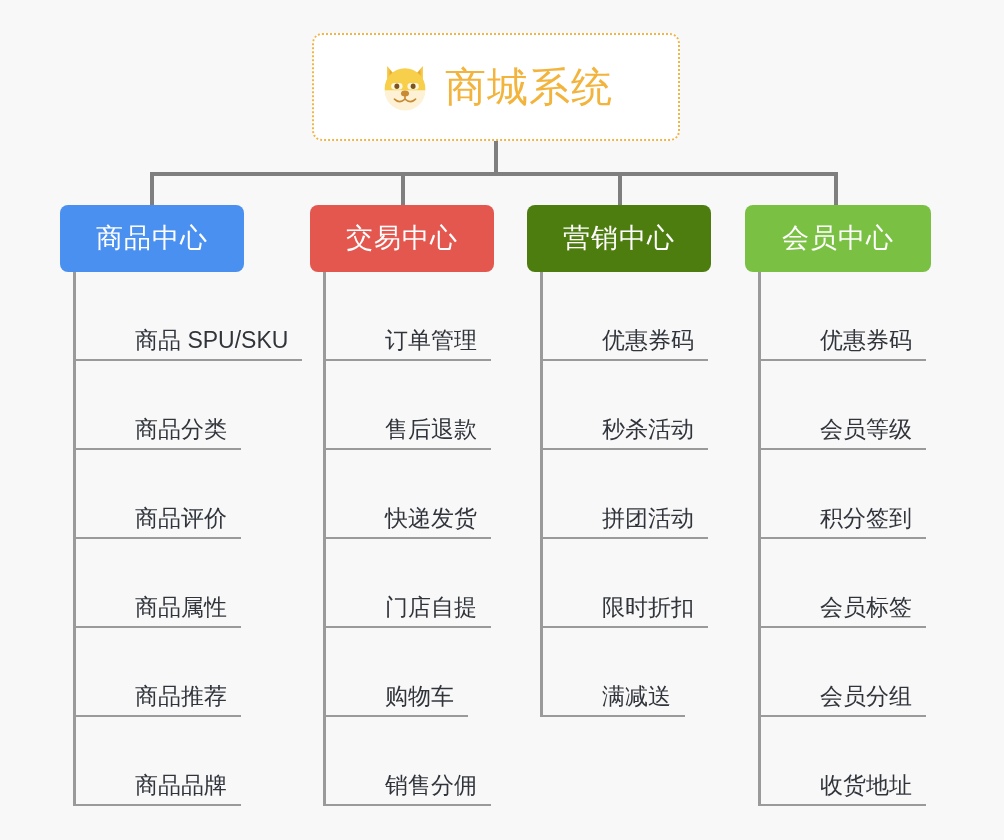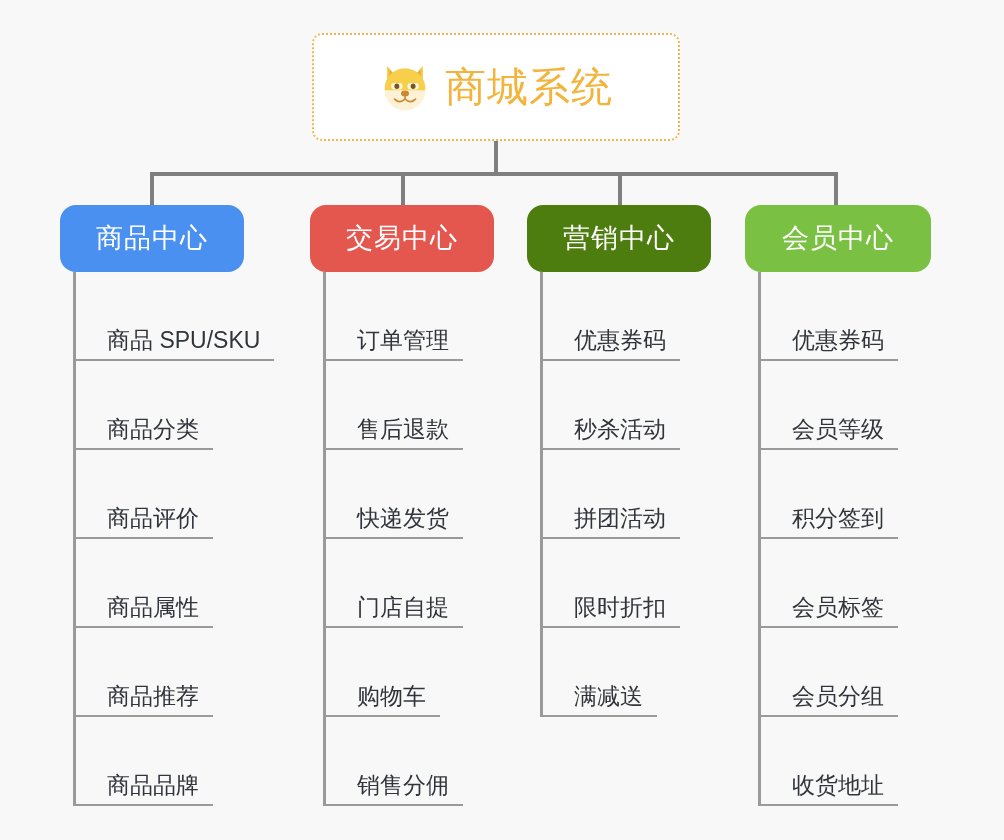--- a/index.html
+++ b/index.html
@@ -60,21 +60,21 @@
   
   .column {
     position: absolute;
     top: 205px;
   }
   .cat-box {
     position: absolute;
     left: 0;
     top: 0;
     height: 67px;
-    border-radius: 16px;
+    border-radius: 8px;
     display: flex;
     align-items: center;
     justify-content: center;
     box-sizing: border-box;
     font-family: Liberation Serif, serif;
   }
   .cat-label {
     color: #ffffff;
     font-size: 27px;
     line-height: 1;
@@ -98,20 +98,21 @@
   .sub-underline {
     border-bottom: 2px solid #9a9a9a;
     padding: 0 14px 7px 31px;
     display: inline-block;
   }
   .sub-label {
     font-size: 23px;
     line-height: 1;
     color: #31353b;
     white-space: nowrap;
+    margin-left: 28px;
   }
 </style>
 </head>
 <body style="background: rgb(248, 248, 248);">
 
 <div id="canvas">
 
   <div class="root-node" style="border-color: rgb(240, 182, 74); background: rgb(255, 255, 255);">
     <div class="root-emoji">
       <svg viewBox="0 0 64 64" width="52" height="52" aria-hidden="true">

